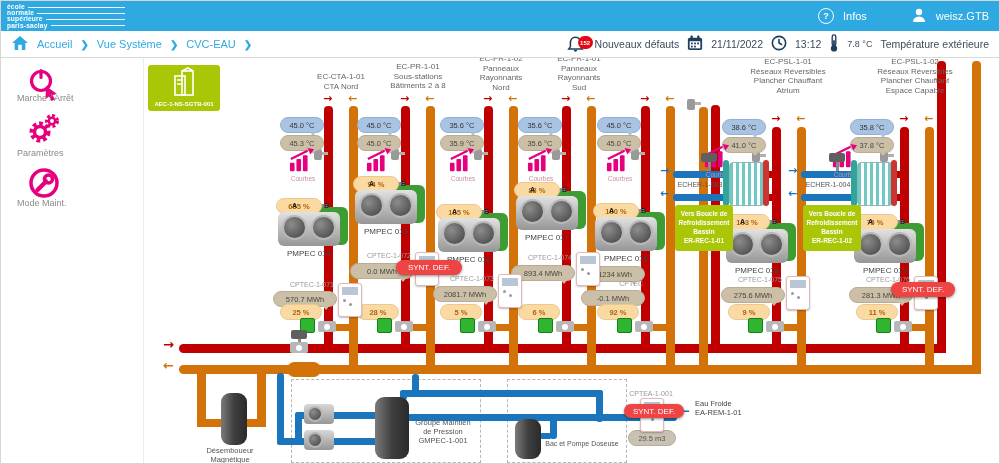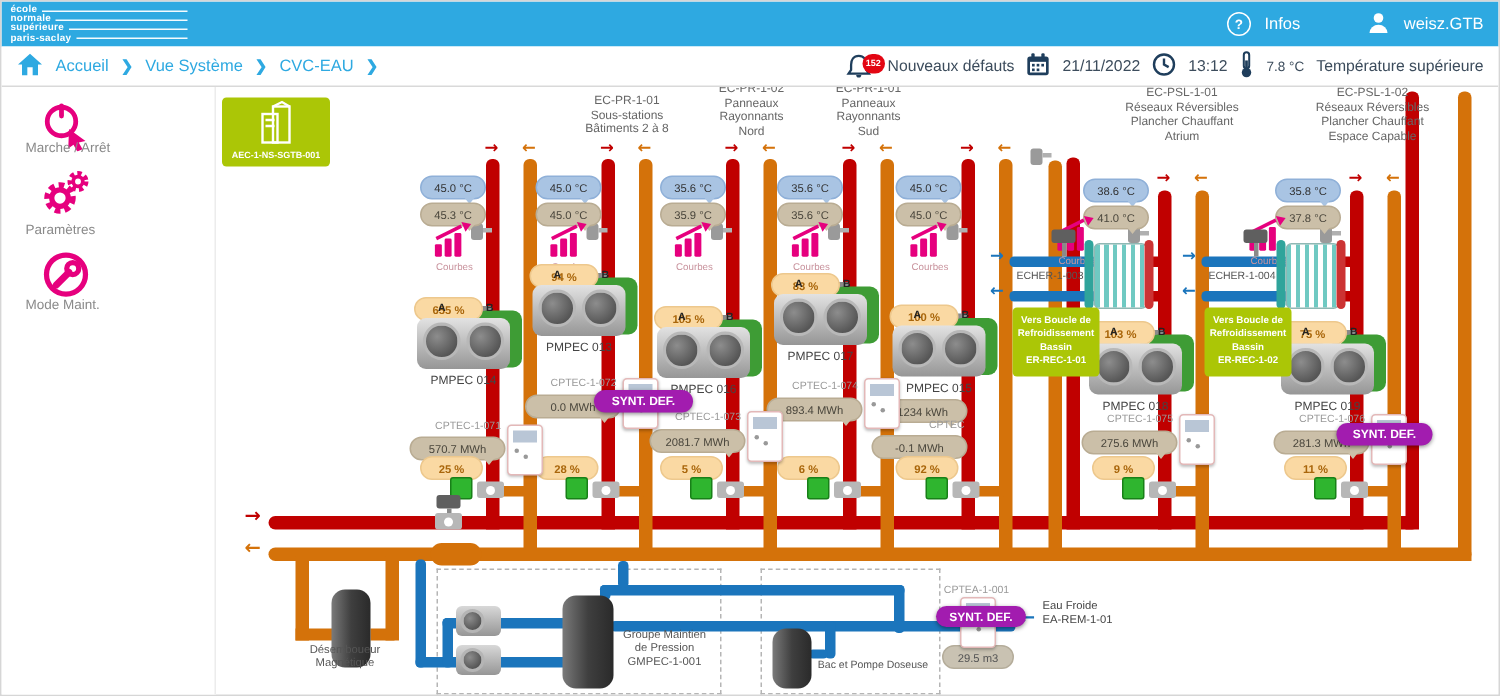--- a/index.html
+++ b/index.html
@@ -36,21 +36,21 @@
   .arrow{position:absolute;font-weight:bold;font-family:"DejaVu Sans",sans-serif;z-index:2;line-height:1}
   
   .bubble{position:absolute;height:14px;border-radius:8px;font-size:7.5px;display:flex;align-items:center;justify-content:center;color:#333;z-index:3}
   .b-blue{background:#A9C4E3;border:1px solid #8fb0d8}
   .b-blue::after{content:"";position:absolute;bottom:-4px;right:6px;border:4px solid transparent;border-top:5px solid #A9C4E3;border-bottom:0}
   .b-tan{background:#CBBFA8;border:1px solid #b9ac93;color:#4a463c}
   .b-tan::after{content:"";position:absolute;bottom:-4px;right:6px;border:4px solid transparent;border-top:5px solid #CBBFA8;border-bottom:0}
   .b-pct{background:#FAD9A3;border:1px solid #edc88d;color:#a9660b;font-weight:bold}
   .b-pct::after{content:"";position:absolute;bottom:-4px;right:8px;border:4px solid transparent;border-top:5px solid #FAD9A3;border-bottom:0}
   .b-gray{background:#C9C2B2;border:1px solid #b5ad9b;color:#555}
-  .pill-fault{position:absolute;background:#a21caf;color:#fff;font-weight:bold;font-size:8px;border-radius:9px;display:flex;align-items:center;justify-content:center;box-shadow:0 1px 3px rgba(0,0,0,.45);z-index:6;cursor:pointer}
+  .pill-fault{position:absolute;background:#ef4444;color:#fff;font-weight:normal;font-size:8px;border-radius:9px;display:flex;align-items:center;justify-content:center;box-shadow:0 1px 3px rgba(0,0,0,.45);z-index:6;cursor:pointer}
   
   .col-title{position:absolute;font-size:8px;line-height:9.5px;color:#666;text-align:center;white-space:pre-line;z-index:2}
   .courbes{position:absolute;z-index:3;cursor:pointer}
   .courbes-label{position:absolute;font-size:6.5px;color:#c9949e;text-align:center;z-index:3}
   .meter-label{position:absolute;font-size:7px;color:#999;text-align:right;z-index:3}
   .echer-label{position:absolute;font-size:7px;color:#555;text-align:center;z-index:3}
   .plant-label{position:absolute;color:#555;text-align:center;white-space:pre-line;z-index:3}
   .port-label{position:absolute;font-size:7px;font-weight:bold;color:#222;z-index:4}
   
   .pump-case{position:absolute;width:30px;height:38px;background:#3E9C35;border-radius:6px;z-index:2}
@@ -157,21 +157,21 @@
             <circle cx="9" cy="9" r="7.5" fill="none" stroke="#1F3E5C" stroke-width="1.8"></circle>
             <path d="M9,4.5 L9,9 L12.5,11" stroke="#1F3E5C" stroke-width="1.8" fill="none"></path>
           </svg></span>
       <span>13:12</span>
       <span><svg width="10" height="18" viewBox="0 0 10 20">
             <rect x="3" y="1" width="4" height="12" rx="2" fill="none" stroke="#1F3E5C" stroke-width="1.5"></rect>
             <circle cx="5" cy="16" r="3.5" fill="#1F3E5C"></circle>
             <rect x="4" y="7" width="2" height="8" fill="#1F3E5C"></rect>
           </svg></span>
       <span style="font-size:9px">7.8 °C</span>
-      <span>Température supérieure</span>
+      <span>Température extérieure</span>
     </div>
   </div>
 
   <div class="side">
     <div class="abs" style="left:26px;top:9px">
       <svg width="32" height="34" viewBox="0 0 32 34">
           <circle cx="14" cy="14" r="9.5" fill="none" stroke="#E6007E" stroke-width="3.2"></circle>
           <rect x="12.4" y="2" width="3.2" height="10" rx="1.6" fill="#E6007E"></rect>
           <path d="M19,19 L30,27 L25.5,28 L28,32.5 L24.5,34 L22,29.5 L18.5,32 Z" fill="#E6007E"></path>
         </svg>
@@ -212,20 +212,22 @@
   <div class="hpipe-o" style="left:178px;top:364px;width:802px"></div>
   <div class="hpipe-o" style="left:286px;top:361px;width:34px;height:15px;border-radius:8px"></div>
   <div class="actuator" style="left:290px;top:329px"></div>
   <div class="valve-body" style="left:289px;top:341px"></div>
   <div class="vpipe-r" style="left:936px;top:60px;height:292px"></div>
   <div class="vpipe-o" style="left:971px;top:60px;height:313px"></div>
   <div class="sensor" style="left:686px;top:98px"></div>
   <div class="vpipe-o" style="left:698px;top:106px;height:267px"></div>
   <div class="vpipe-r" style="left:710px;top:104px;height:248px"></div>
 
+  <div class="col-title" style="left:285px;top:71px;width:110px">EC-CTA-1-01
+CTA Nord</div>
   <div class="arrow" style="left:322px;top:92px;color:#C00000;font-size:11px">→</div>
   <div class="arrow" style="left:347px;top:92px;color:#D4720A;font-size:11px">←</div>
   <div class="vpipe-r" style="left:323px;top:105px;height:247px"></div>
   <div class="vpipe-o" style="left:348px;top:105px;height:268px"></div>
   <div class="bubble b-blue" style="left:279px;top:116px;width:42px">45.0 °C</div>
   <div class="bubble b-tan" style="left:279px;top:134px;width:42px">45.3 °C</div>
   <div class="sensor" style="left:313px;top:148px"></div>
   <div class="courbes" style="left:288px;top:146px"><svg width="26" height="26" viewBox="0 0 28 26">
         <g fill="#E6007E">
           <rect x="1" y="16" width="5" height="9" rx="1"></rect>
@@ -499,21 +501,21 @@
   <div class="bubble b-pct" style="left:855px;top:303px;width:40px">11 %</div>
   <div class="valve-green" style="left:875px;top:317px"></div>
   <div class="valve-body" style="left:893px;top:320px"></div>
   <div class="stub-o" style="left:910px;top:323px;width:17px"></div>
 
   <div class="vpipe-o" style="left:196px;top:370px;height:56px;border-radius:0"></div>
   <div class="stub-o" style="left:196px;top:418px;width:28px;height:8px"></div>
   <div class="tank" style="left:220px;top:392px;width:26px;height:52px"></div>
   <div class="stub-o" style="left:246px;top:418px;width:16px;height:8px"></div>
   <div class="vpipe-o" style="left:256px;top:370px;height:56px;border-radius:0"></div>
-  <div class="plant-label" style="left:186px;top:428px;width:86px;font-size:7.5px;line-height:8.5px">Désemboueur
+  <div class="plant-label" style="left:186px;top:446px;width:86px;font-size:7.5px;line-height:8.5px">Désemboueur
 Magnétique</div>
 
   <div class="dashed-box" style="left:290px;top:378px;width:188px;height:82px"></div>
   <div class="dashed-box" style="left:506px;top:378px;width:118px;height:82px"></div>
 
   <div class="vpipe-b" style="left:276px;top:372px;height:72px"></div>
   <div class="hpipe-b" style="left:276px;top:437px;width:104px"></div>
   <div class="hpipe-b" style="left:294px;top:411px;width:84px"></div>
   <div class="vpipe-b" style="left:294px;top:411px;height:33px"></div>
   <div class="mini-pump" style="left:303px;top:403px"></div>

